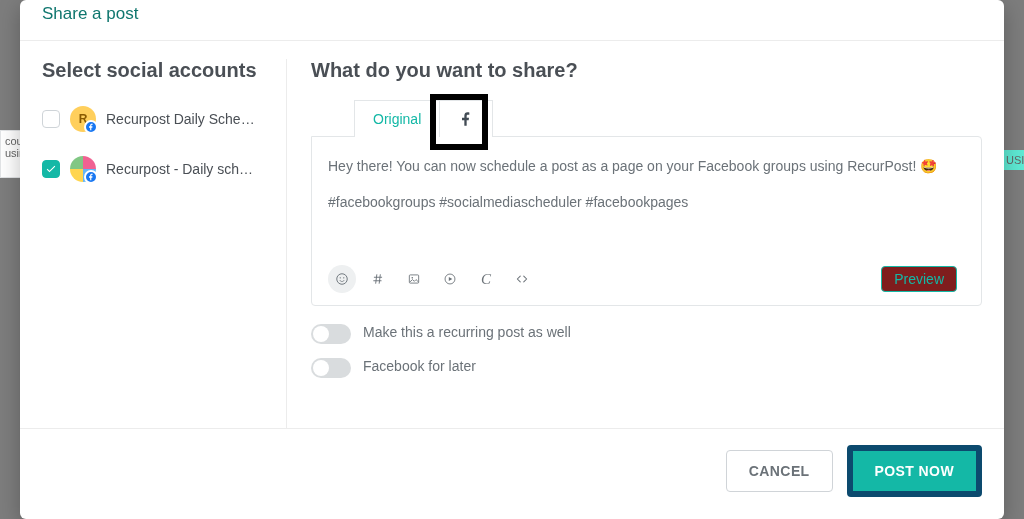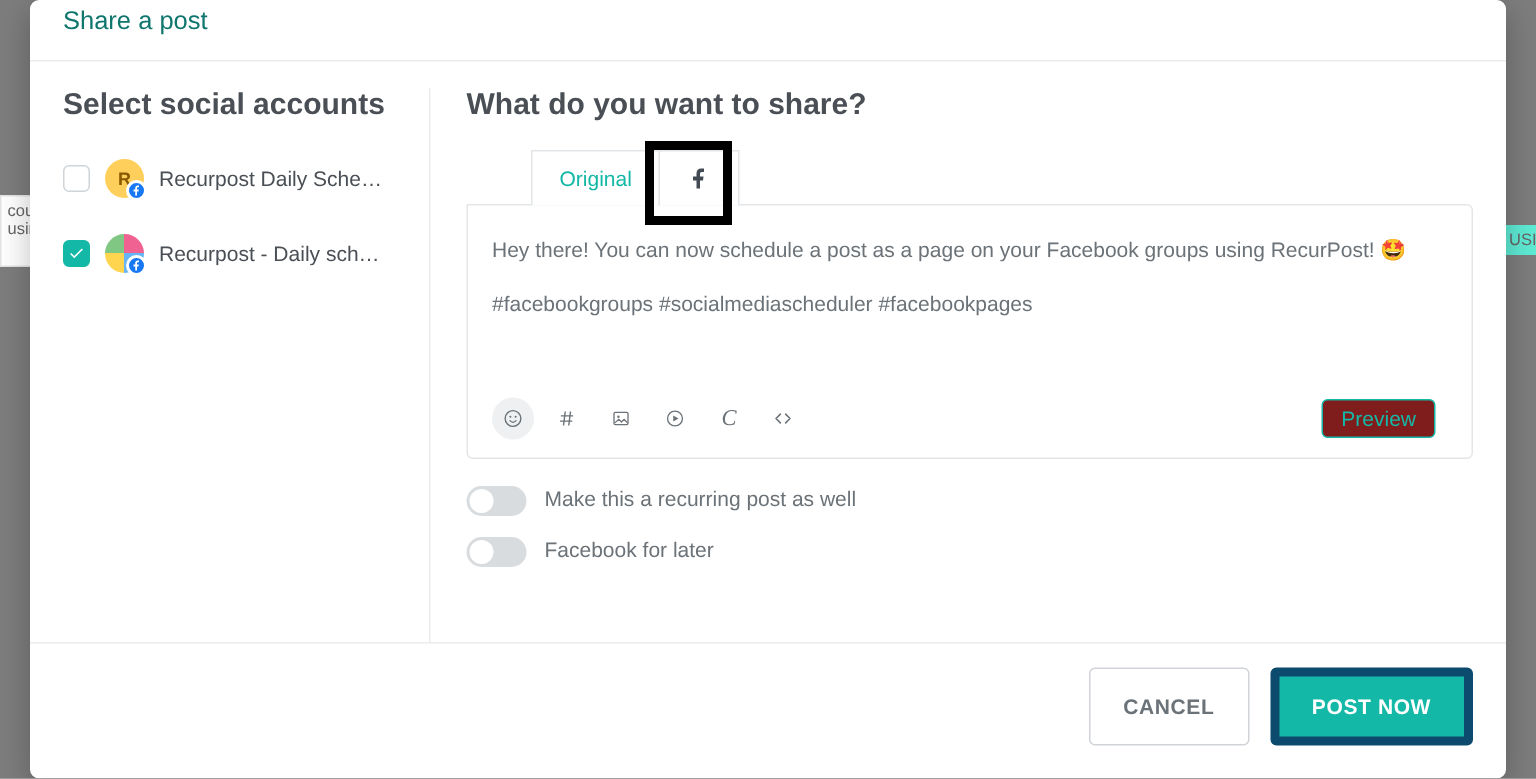--- a/index.html
+++ b/index.html
@@ -117,21 +117,21 @@
   .toggle {
     width:40px; height:20px; background:#d9dcde; border-radius:999px;
     position:relative; flex-shrink:0;
   }
   .toggle .knob { position:absolute; left:2px; top:2px; width:16px; height:16px; background:#fff; border-radius:50%; }
   .toggle-label { font-size:14px; color:#6b7278; }
 
   .modal-footer {
     border-top:1px solid #ececec;
     padding: 16px 22px 22px;
-    display:flex; justify-content:flex-end; gap:14px;
+    display:flex; justify-content:flex-end; gap:14px;align-items:center;
   }
   .btn { font-size:14px; font-weight:600; padding:12px 22px; border-radius:4px; letter-spacing:.4px; }
   .btn.cancel { background:#fff; border:1px solid #d0d4d8; color:#6b7278; }
   .btn.primary { background:#14b8a6; border:6px solid #0c4a6e; color:#fff; }
 </style>
 </head>
 <body>
 
 <div class="overlay">
   <div class="behind-strip">

